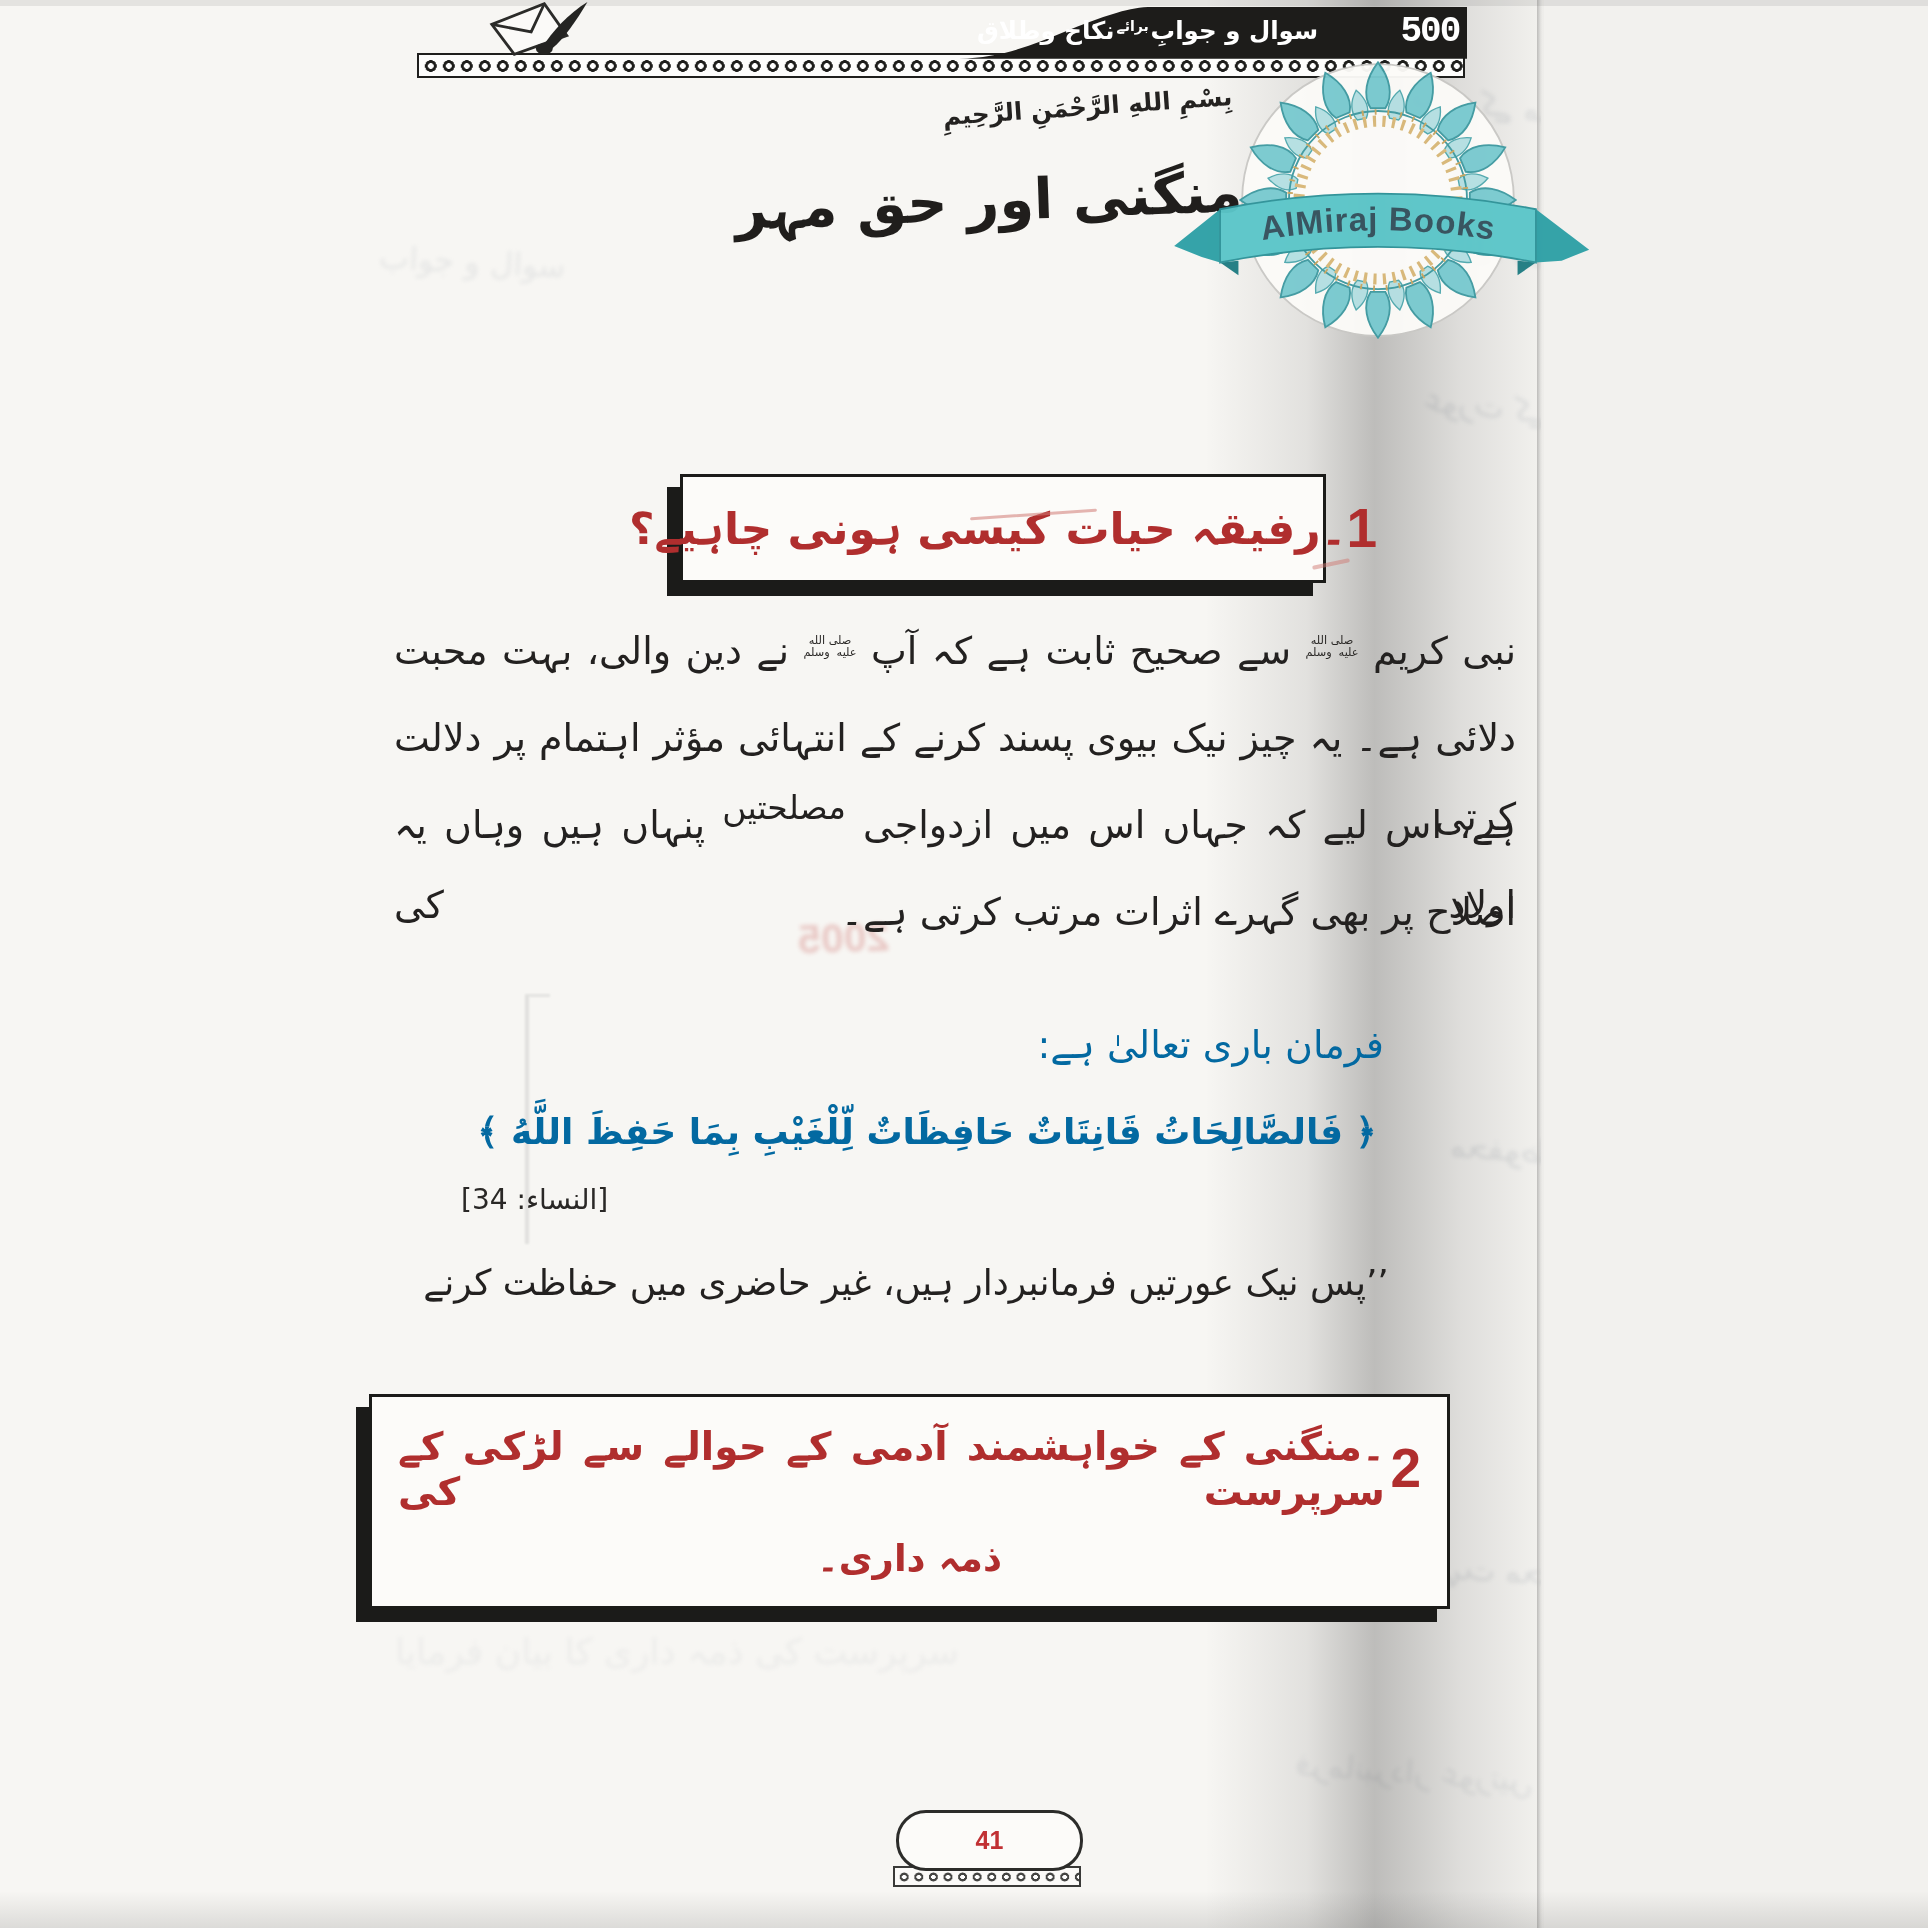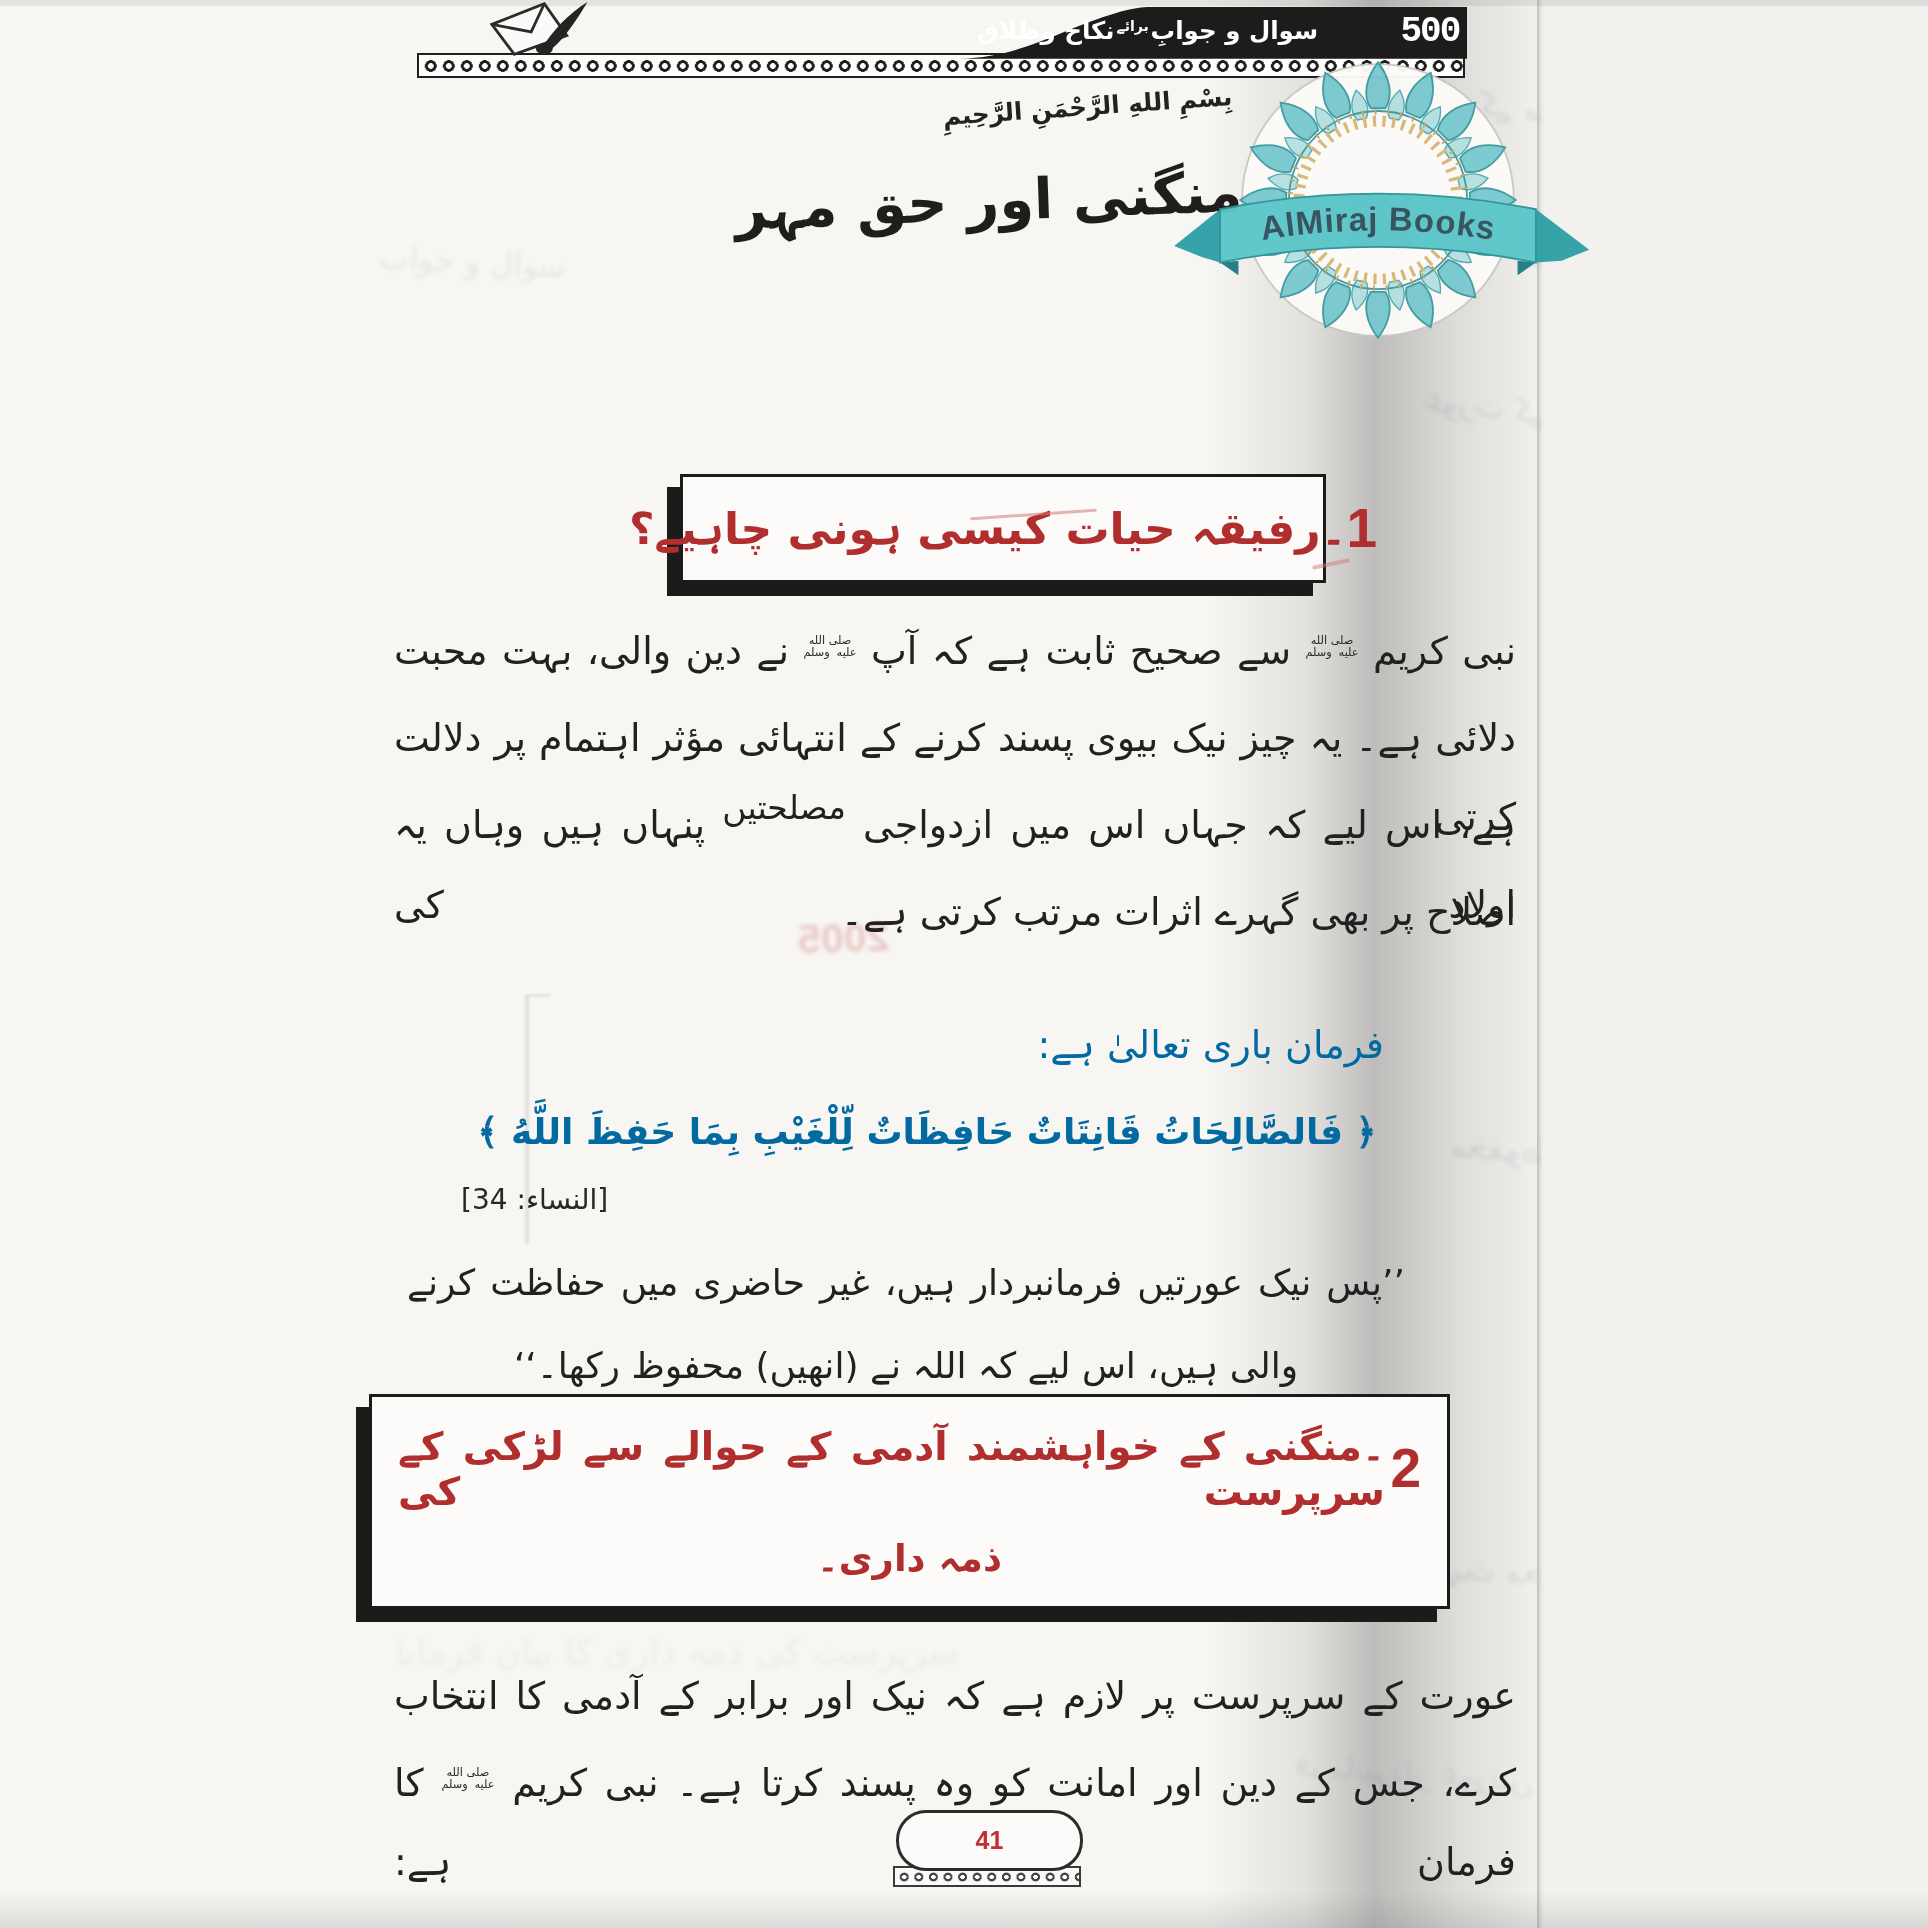--- a/index.html
+++ b/index.html
@@ -194,35 +194,30 @@
       <div class="line">ہے، اس لیے کہ جہاں اس میں ازدواجی <span class="up">مصلحتیں</span> پنہاں ہیں وہاں یہ اولاد کی</div>
       <div class="line">اصلاح پر بھی گہرے اثرات مرتب کرتی ہے۔</div>
     </div>
 
   <div class="quote-intro">فرمان باری تعالیٰ ہے:</div>
   <div class="verse">﴿ فَالصَّالِحَاتُ قَانِتَاتٌ حَافِظَاتٌ لِّلْغَيْبِ بِمَا حَفِظَ اللَّهُ ﴾</div>
   <div class="verse-ref">[النساء: 34]</div>
 
   <div class="para translation">
       <div class="line">’’پس نیک عورتیں فرمانبردار ہیں، غیر حاضری میں حفاظت کرنے</div>
-      <div class="line">والی ہیں، اس لیے کہ اللہ نے (انھیں) محفوظ رکھا۔‘‘</div>
     </div>
 
   <div class="hbox box2">
     <div class="row1">
       <span class="hnum">2</span>
       <span class="htext">۔منگنی کے خواہشمند آدمی کے حوالے سے لڑکی کے سرپرست کی</span>
     </div>
     <div class="row2">ذمہ داری۔</div>
   </div>
 
-  <div class="para para2">
-      <div class="line">عورت کے سرپرست پر لازم ہے کہ نیک اور برابر کے آدمی کا انتخاب</div>
-      <div class="line">کرے، جس کے دین اور امانت کو وہ پسند کرتا ہے۔ نبی کریم <span class="saw">صلى الله عليه وسلم</span> کا فرمان ہے:</div>
-    </div>
 
   <div class="pill">
     <span>41</span>
   </div>
   <div class="chain-foot"></div>
 
   <div class="right-shade"></div>
   <div class="page-edge"></div>
   <div class="outer-right"></div>
   <div class="bottom-shade"></div>

